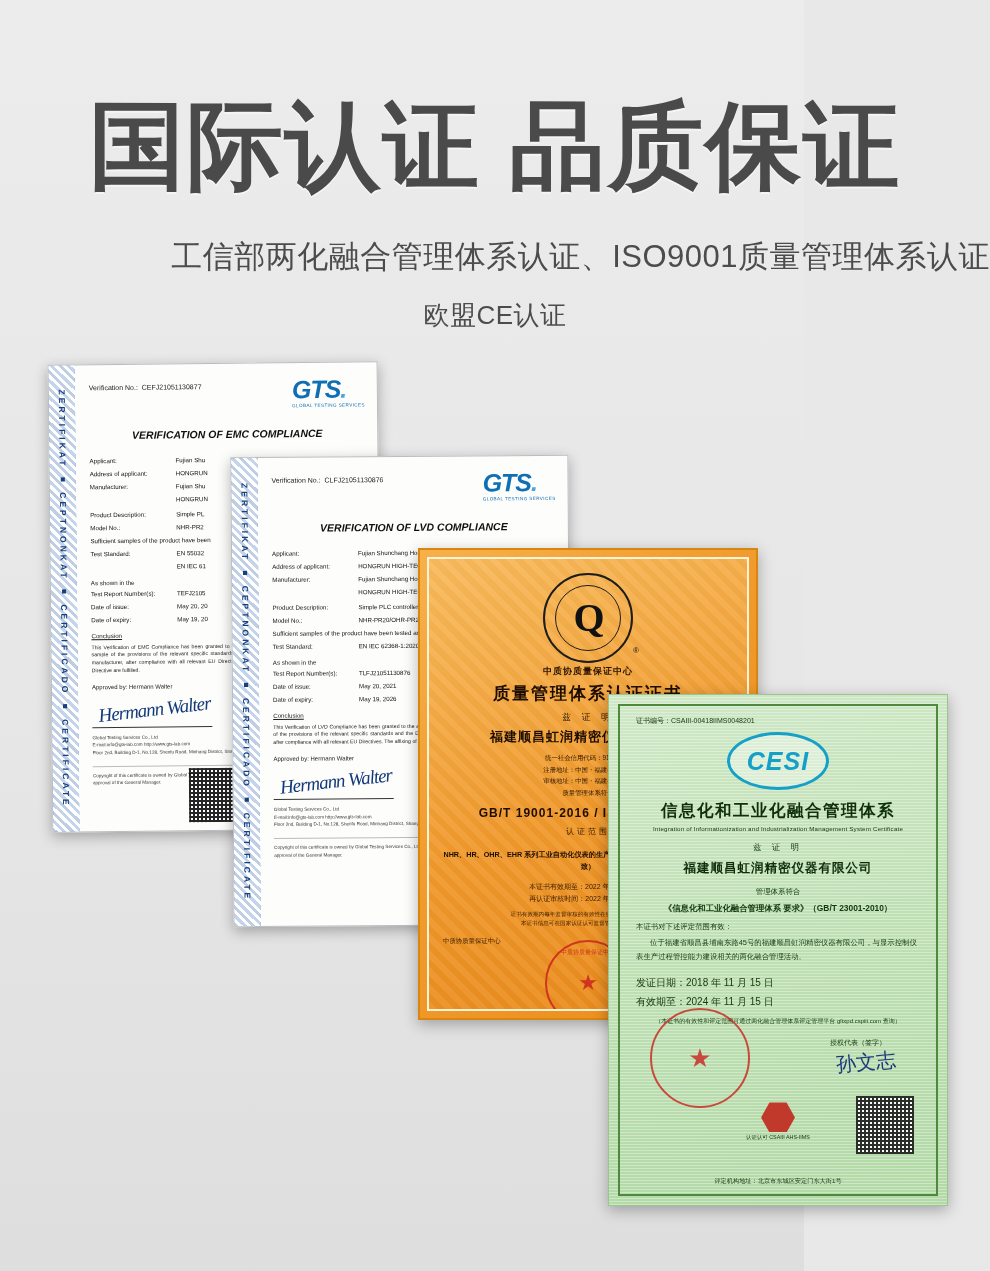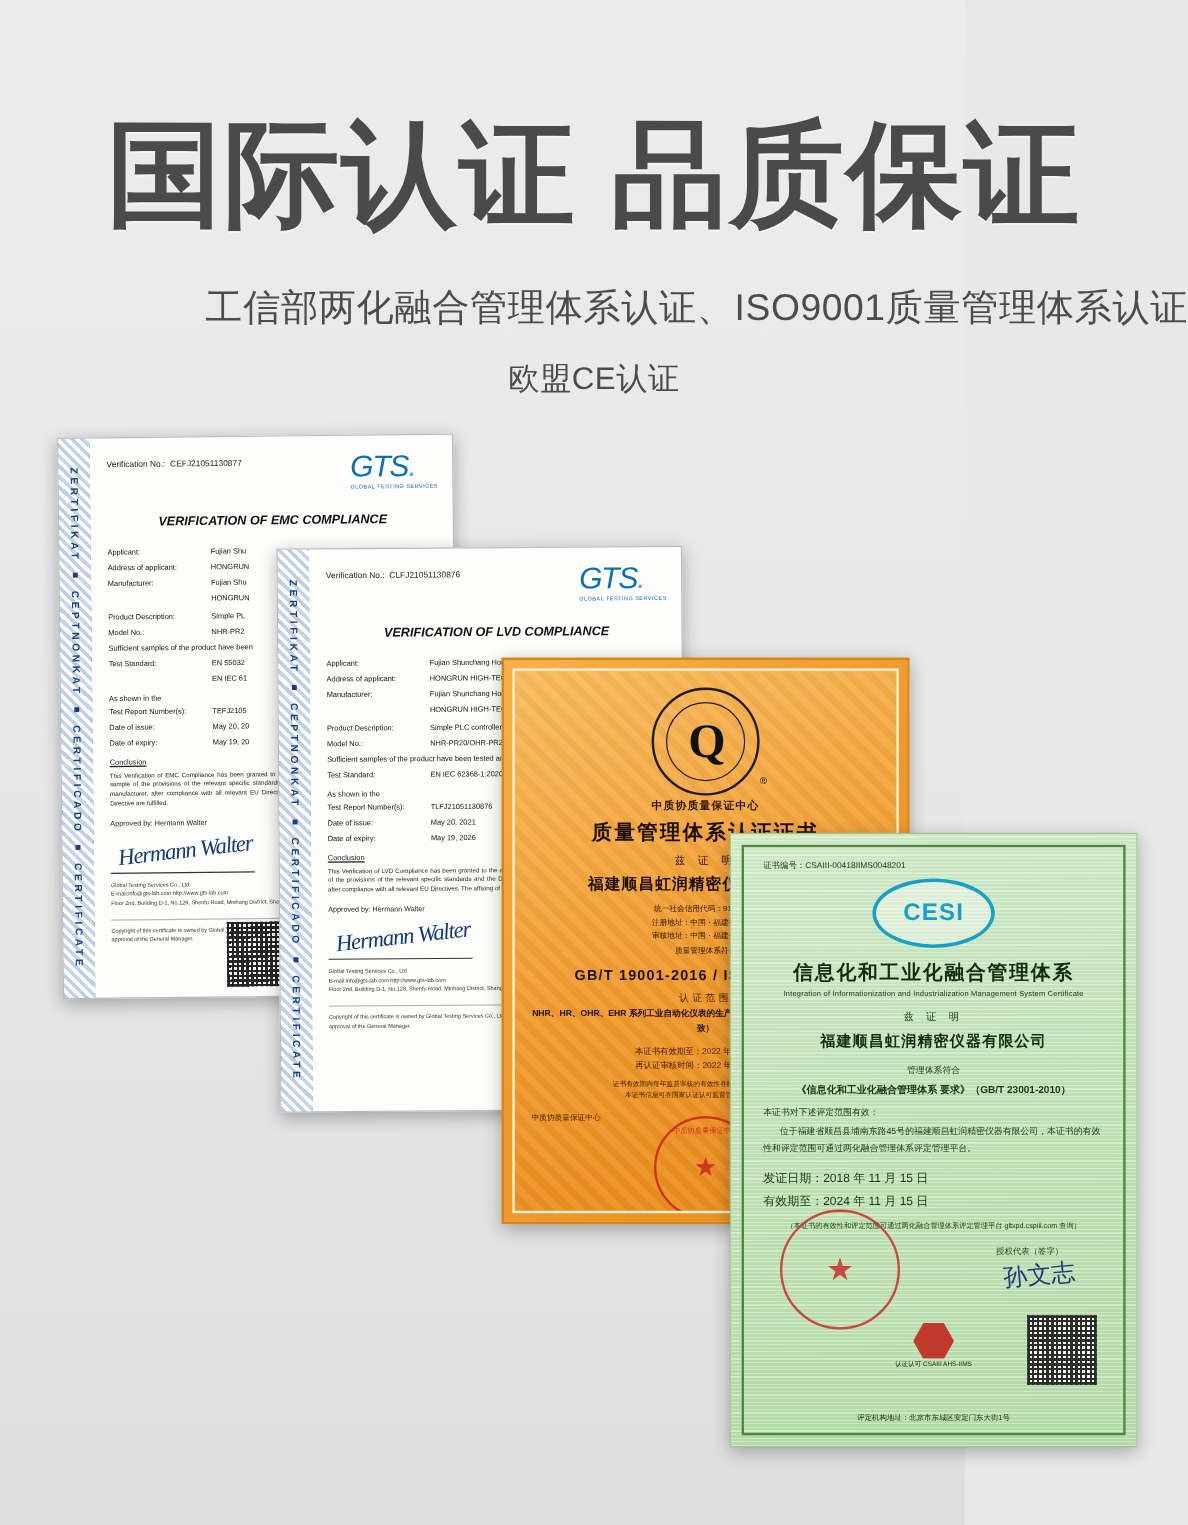--- a/index.html
+++ b/index.html
@@ -115,21 +115,21 @@
     justify-content: space-between;
     align-items: flex-start;
   }
   .gts-verno {
     font-size: 7px;
     color: #222;
     padding-top: 4px;
   }
   .gts-logo {
     font-size: 25px;
-    font-weight: normal;
+    font-weight: bold;
     font-style: italic;
     color: #0f6fb5;
     letter-spacing: -1px;
     line-height: 1;
     font-family: "Liberation Sans", sans-serif;
   }
   .gts-logo .dot { color: #49a6dc; }
   .gts-logo-sub {
     font-size: 4.6px;
     color: #0f6fb5;
@@ -307,21 +307,21 @@
   .qac-std {
     font-size: 12px;
     font-weight: bold;
     letter-spacing: 1px;
     margin: 8px 0 6px 0;
     color: #1d0d00;
   }
   .qac-scope-hd {
     font-size: 8px;
     letter-spacing: 3px;
-    margin: 6px 0 2px 0;
+    margin: 6px 0 12px 0;
   }
   .qac-scope {
     font-size: 7.2px;
     line-height: 1.7;
     font-weight: bold;
     color: #1d0d00;
   }
   .qac-dates {
     font-size: 7px;
     line-height: 1.8;
@@ -390,22 +390,23 @@
   }
   .cesi-logo {
     width: 96px; height: 52px;
     margin: 6px auto 2px auto;
     border-radius: 50%/50%;
     border: 3px solid #15a0c8;
     display: flex;
     align-items: center;
     justify-content: center;
     color: #15a0c8;
-    font-size: 20px;
-    font-weight: bold;
+    font-size: 25px;
+    font-weight: bold;
+    font-style: italic;
     letter-spacing: 1px;
     background: rgba(255,255,255,0.35);
   }
   .cesi-title {
     font-size: 16.5px;
     font-weight: bold;
     letter-spacing: 1.5px;
     color: #0f2f0b;
     margin: 10px 0 3px 0;
   }
@@ -757,21 +758,21 @@
         <span>证书编号：</span><span>CSAIII-00418IIMS0048201</span>
       </div>
       <div class="cesi-logo">CESI</div>
       <div class="cesi-title">信息化和工业化融合管理体系</div>
       <div class="cesi-title-en">Integration of Informationization and Industrialization Management System Certificate</div>
       <div class="cesi-zheng">兹 证 明</div>
       <div class="cesi-company">福建顺昌虹润精密仪器有限公司</div>
       <div class="cesi-line">管理体系符合</div>
       <div class="cesi-std">《信息化和工业化融合管理体系 要求》（GB/T 23001-2010）</div>
       <div class="cesi-scope-hd">本证书对下述评定范围有效：</div>
-      <div class="cesi-scope">位于福建省顺昌县埔南东路45号的福建顺昌虹润精密仪器有限公司，本证书的有效性和评定范围可通过两化融合管理体系评定管理平台。</div>
+      <div class="cesi-scope">位于福建省顺昌县埔南东路45号的福建顺昌虹润精密仪器有限公司，与显示控制仪表生产过程管控能力建设相关的两化融合管理活动。</div>
       <div class="cesi-dates">
         <div>发证日期：2018 年 11 月 15 日</div>
         <div>有效期至：2024 年 11 月 15 日</div>
       </div>
       <div class="cesi-note">（本证书的有效性和评定范围可通过两化融合管理体系评定管理平台 gltxpd.cspiii.com 查询）</div>
       <div class="cesi-sign-lbl">授权代表（签字）</div>
       <div class="cesi-sign">孙文志</div>
 
       <div class="cesi-stamp">
         <div class="star">★</div>

